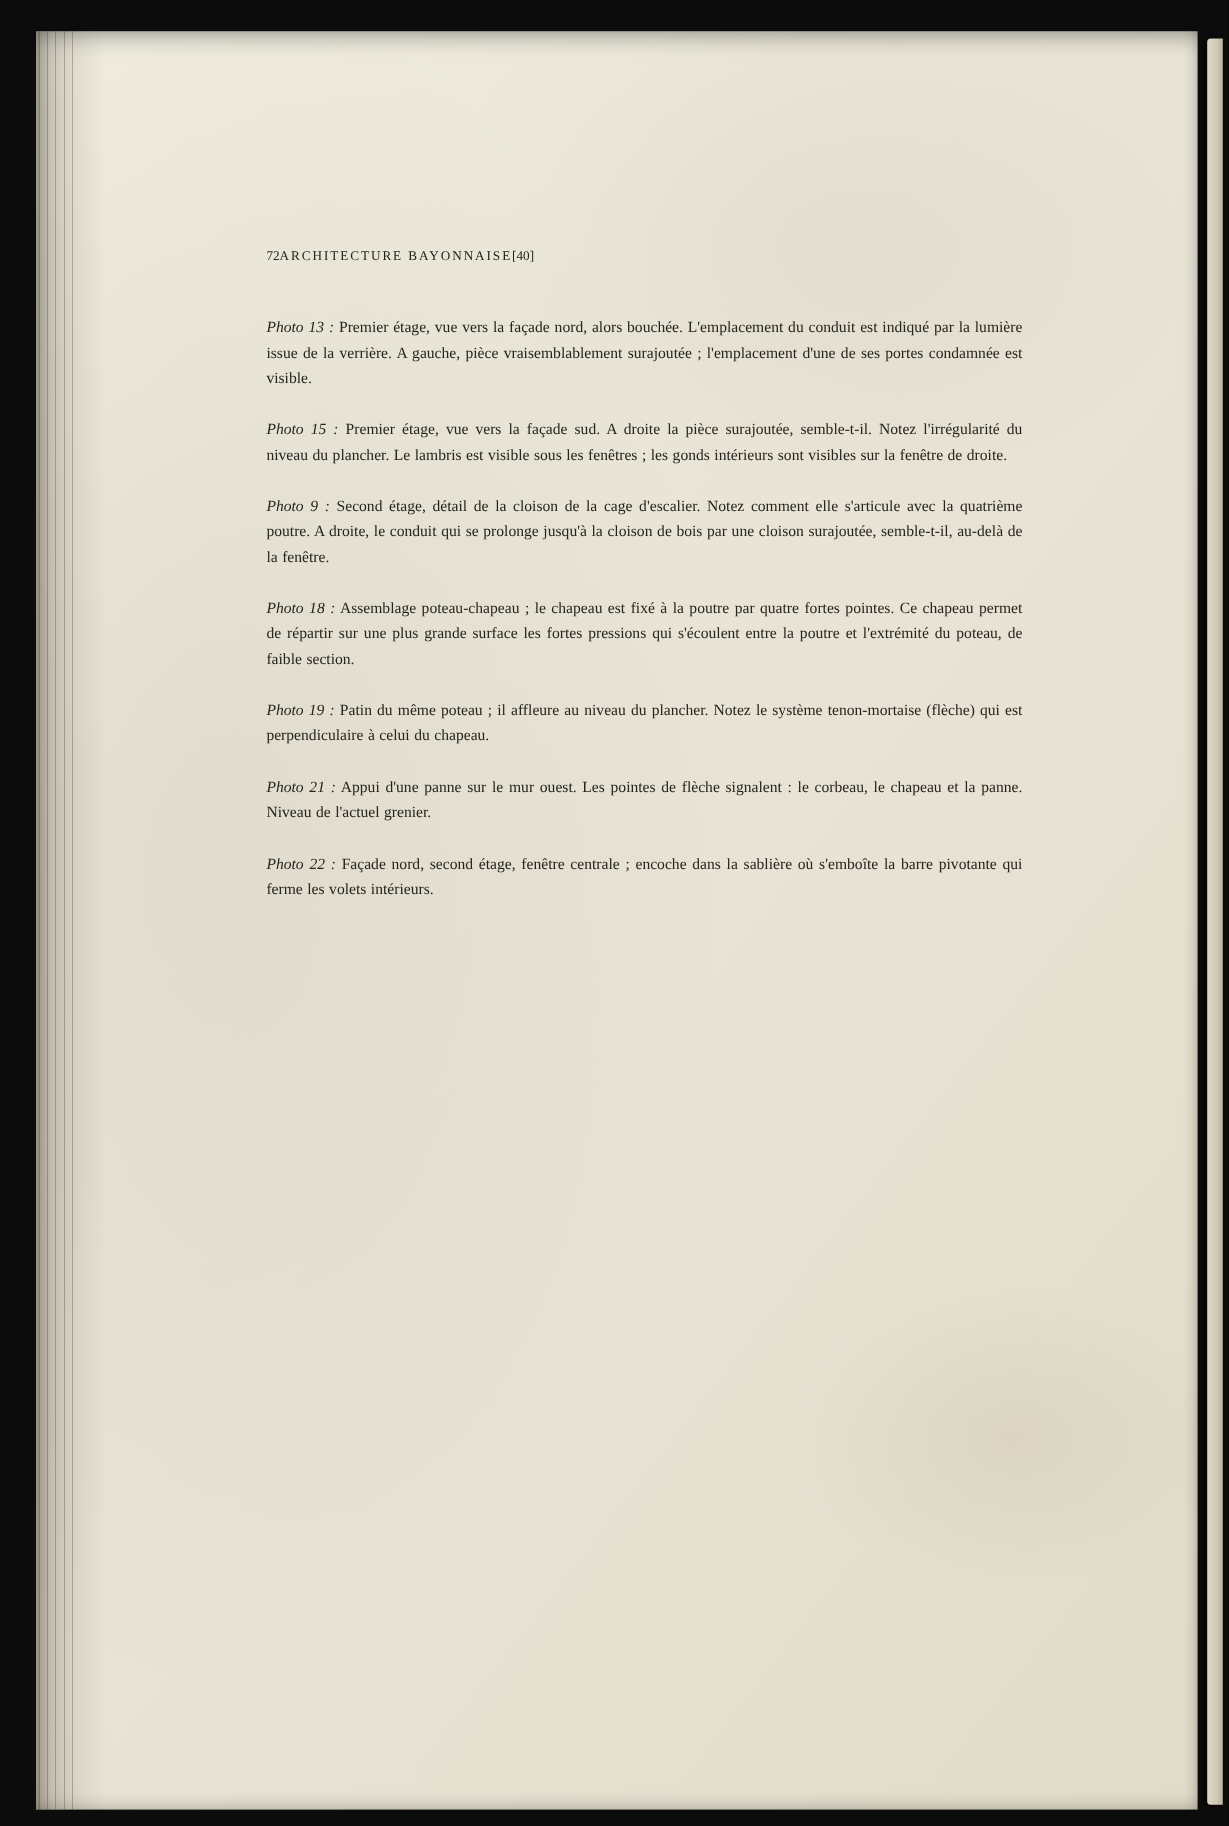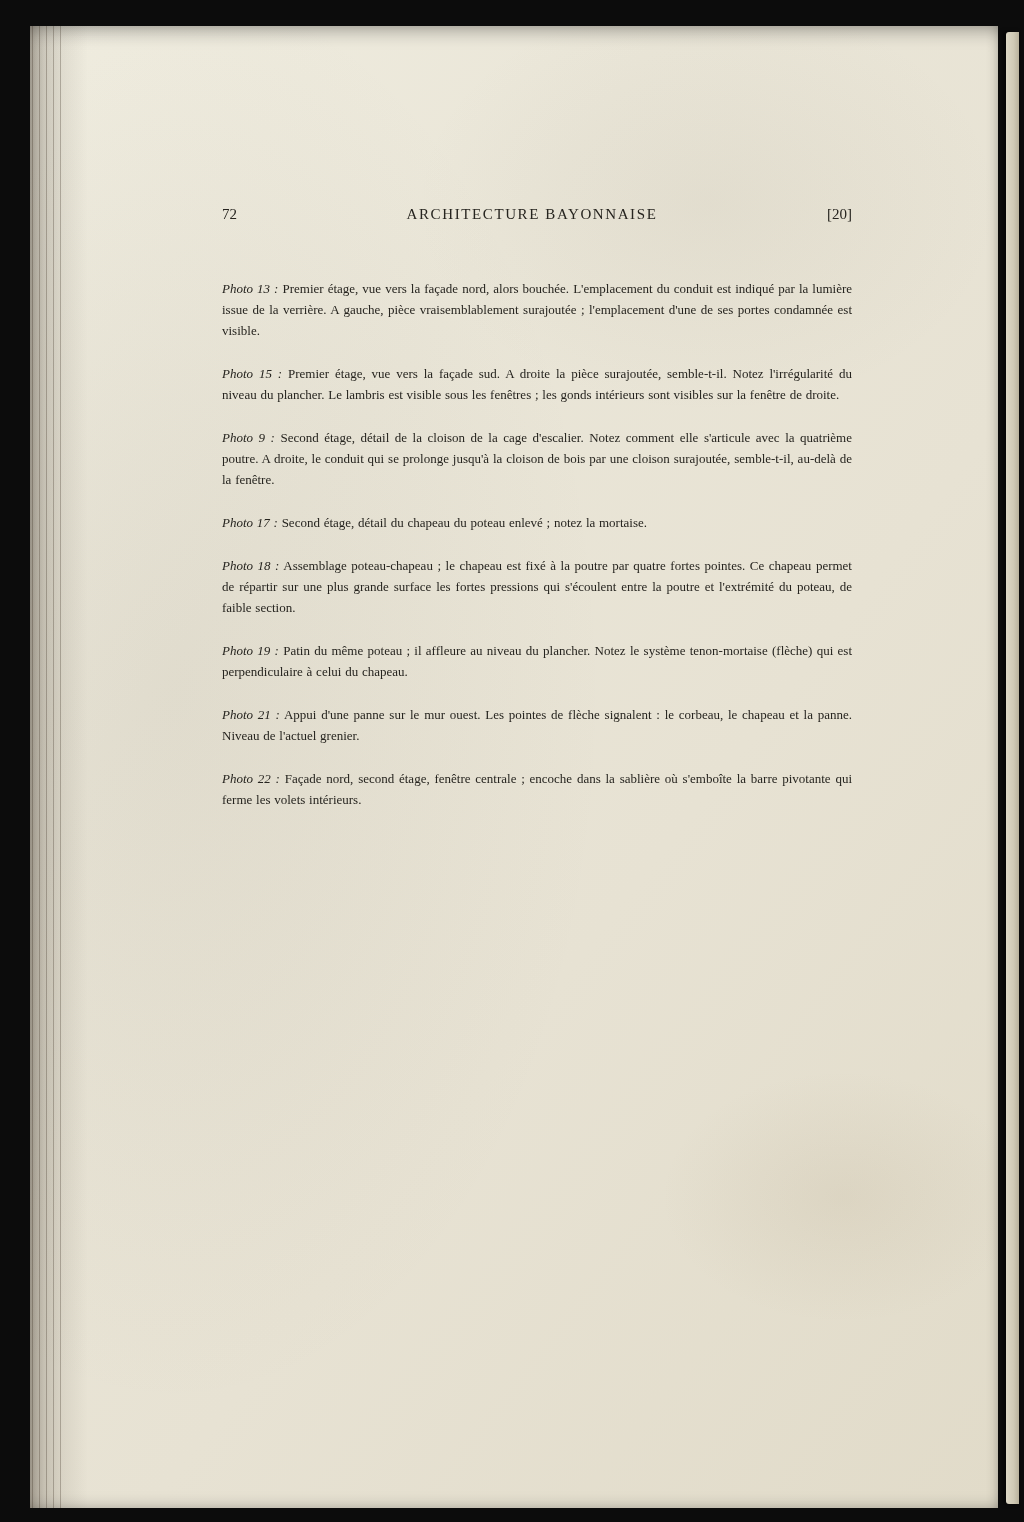--- a/index.html
+++ b/index.html
@@ -70,25 +70,24 @@
   
   .content {
     position: absolute;
     left: 192px;
     top: 178px;
     width: 630px;
     color: #26241f;
   }
   .page-header {
     display: flex;
-    justify-content: space-between;
     align-items: baseline;
-    font-size: 15px;
+    font-size: 11px;
     line-height: 21px;
-    margin: 0 0 53px 0;
+    margin: 0 0 37px 0;
   }
   .running-title {
     letter-spacing: 1.6px;
   }
   .caption {
     font-size: 13px;
     line-height: 21px;
     text-align: justify;
     margin: 0 0 22px 0;
     word-spacing: 0.5px;
@@ -102,39 +101,35 @@
 
 <div class="scan">
   <div class="page">
     <div class="gutter"></div>
 
     <div class="content">
 
       <div class="page-header">
         <span>72</span>
         <span class="running-title">ARCHITECTURE BAYONNAISE</span>
-        <span>[20]</span>
+        <span>[40]</span>
       </div>
 
       <div>
         <p class="caption">
           <span class="label">Photo 13 :</span>
           <span>Premier étage, vue vers la façade nord, alors bouchée. L'emplacement du conduit est indiqué par la lumière issue de la verrière. A gauche, pièce vraisemblablement surajoutée ; l'emplacement d'une de ses portes condamnée est visible.</span>
         </p>
         <p class="caption">
           <span class="label">Photo 15 :</span>
           <span>Premier étage, vue vers la façade sud. A droite la pièce surajoutée, semble-t-il. Notez l'irrégularité du niveau du plancher. Le lambris est visible sous les fenêtres ; les gonds intérieurs sont visibles sur la fenêtre de droite.</span>
         </p>
         <p class="caption">
           <span class="label">Photo 9 :</span>
           <span>Second étage, détail de la cloison de la cage d'escalier. Notez comment elle s'articule avec la quatrième poutre. A droite, le conduit qui se prolonge jusqu'à la cloison de bois par une cloison surajoutée, semble-t-il, au-delà de la fenêtre.</span>
-        </p>
-        <p class="caption">
-          <span class="label">Photo 17 :</span>
-          <span>Second étage, détail du chapeau du poteau enlevé ; notez la mortaise.</span>
         </p>
         <p class="caption">
           <span class="label">Photo 18 :</span>
           <span>Assemblage poteau-chapeau ; le chapeau est fixé à la poutre par quatre fortes pointes. Ce chapeau permet de répartir sur une plus grande surface les fortes pressions qui s'écoulent entre la poutre et l'extrémité du poteau, de faible section.</span>
         </p>
         <p class="caption">
           <span class="label">Photo 19 :</span>
           <span>Patin du même poteau ; il affleure au niveau du plancher. Notez le système tenon-mortaise (flèche) qui est perpendiculaire à celui du chapeau.</span>
         </p>
         <p class="caption">

